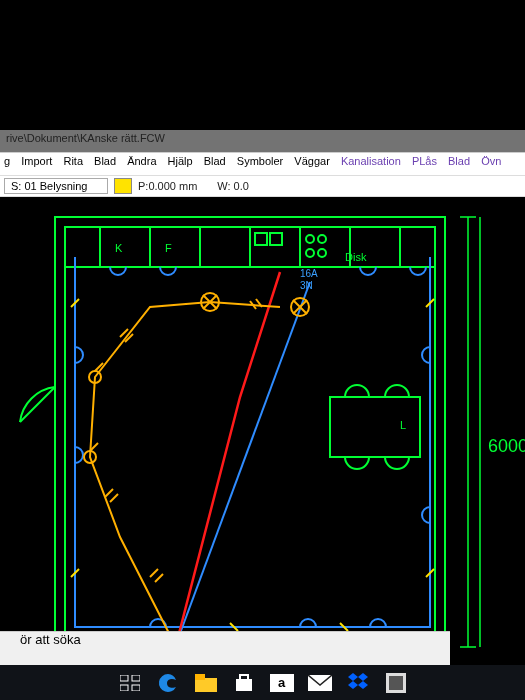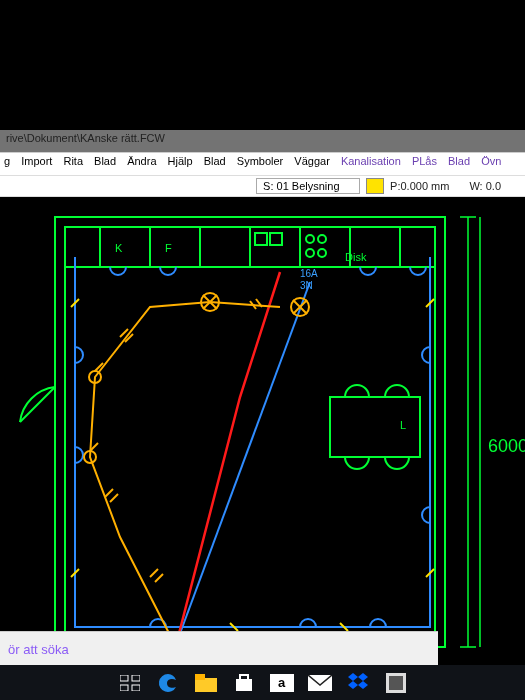--- a/index.html
+++ b/index.html
@@ -1,28 +1,28 @@
 <!DOCTYPE html>
 <html><head>
 <meta charset="utf-8">
 <style>
   html,body{margin:0;padding:0;background:#000;width:525px;height:700px;overflow:hidden;font-family:Arial,Helvetica,sans-serif;font-size:11px;color:#000}
   .window{position:absolute;left:0;top:130px;width:525px;background:#fff}
   .titlebar{height:18px;background:#737373;border-bottom:1px solid #ccc;padding:2px 6px;color:#222;font-size:11px;white-space:nowrap;overflow:hidden}
   .menubar{height:18px;background:#fff;padding:2px 4px;color:#000;font-size:11px;white-space:nowrap;overflow:hidden}
   .menubar span{margin-right:8px;cursor:pointer}
   .menubar span.purple{color:#6a3fb0}
-  .statusbar{height:20px;background:#fff;border-top:1px solid #ddd;border-bottom:1px solid #ddd;display:flex;align-items:center;justify-content:flex-end;padding:0 4px;font-size:11px}
+  .statusbar{height:20px;background:#fff;border-top:1px solid #ddd;border-bottom:1px solid #ddd;display:flex;align-items:center;justify-content:flex-start;padding:0 4px;font-size:11px}
   .layerfield{background:#fff;border:1px solid #aaa;padding:1px 6px;margin-right:6px;min-width:90px}
   .swatch{width:16px;height:14px;background:#ffe300;border:1px solid #888;margin-right:6px}
   .readout{margin-right:20px;color:#222}
   .canvas{background:#000;height:475px;position:relative}
   .canvas svg{position:absolute;left:0;top:0}
   
-  .searchbar{position:absolute;left:0;top:631px;width:430px;height:34px;background:#f0f0f0;display:flex;align-items:center;padding-left:8px;color:#8b5cf6;font-size:13px;border-top:1px solid #ccc}
+  .searchbar{position:absolute;left:0;top:631px;width:430px;height:34px;background:#f0f0f0;display:flex;padding-left:20px;color:#000000;font-size:13px;border-top:1px solid #ccc}
   .taskbar{position:absolute;left:0;top:665px;width:525px;height:35px;background:#101318;display:flex;align-items:center;justify-content:center;gap:14px}
   .tb-ico{width:24px;height:24px;display:flex;align-items:center;justify-content:center;font-size:16px;color:#fff}
   .tb-rect{width:24px;height:18px;background:#fff;color:#000;display:flex;align-items:center;justify-content:center;font-size:13px;font-weight:bold}
   
   .dim-text{fill:#00ff33;font-size:18px;font-family:Arial}
   .cad-label{fill:#00ff33;font-size:11px;font-family:Arial}
   .blue-label{fill:#3aa0ff;font-size:10px;font-family:Arial}
 </style>
 </head>
 <body>

